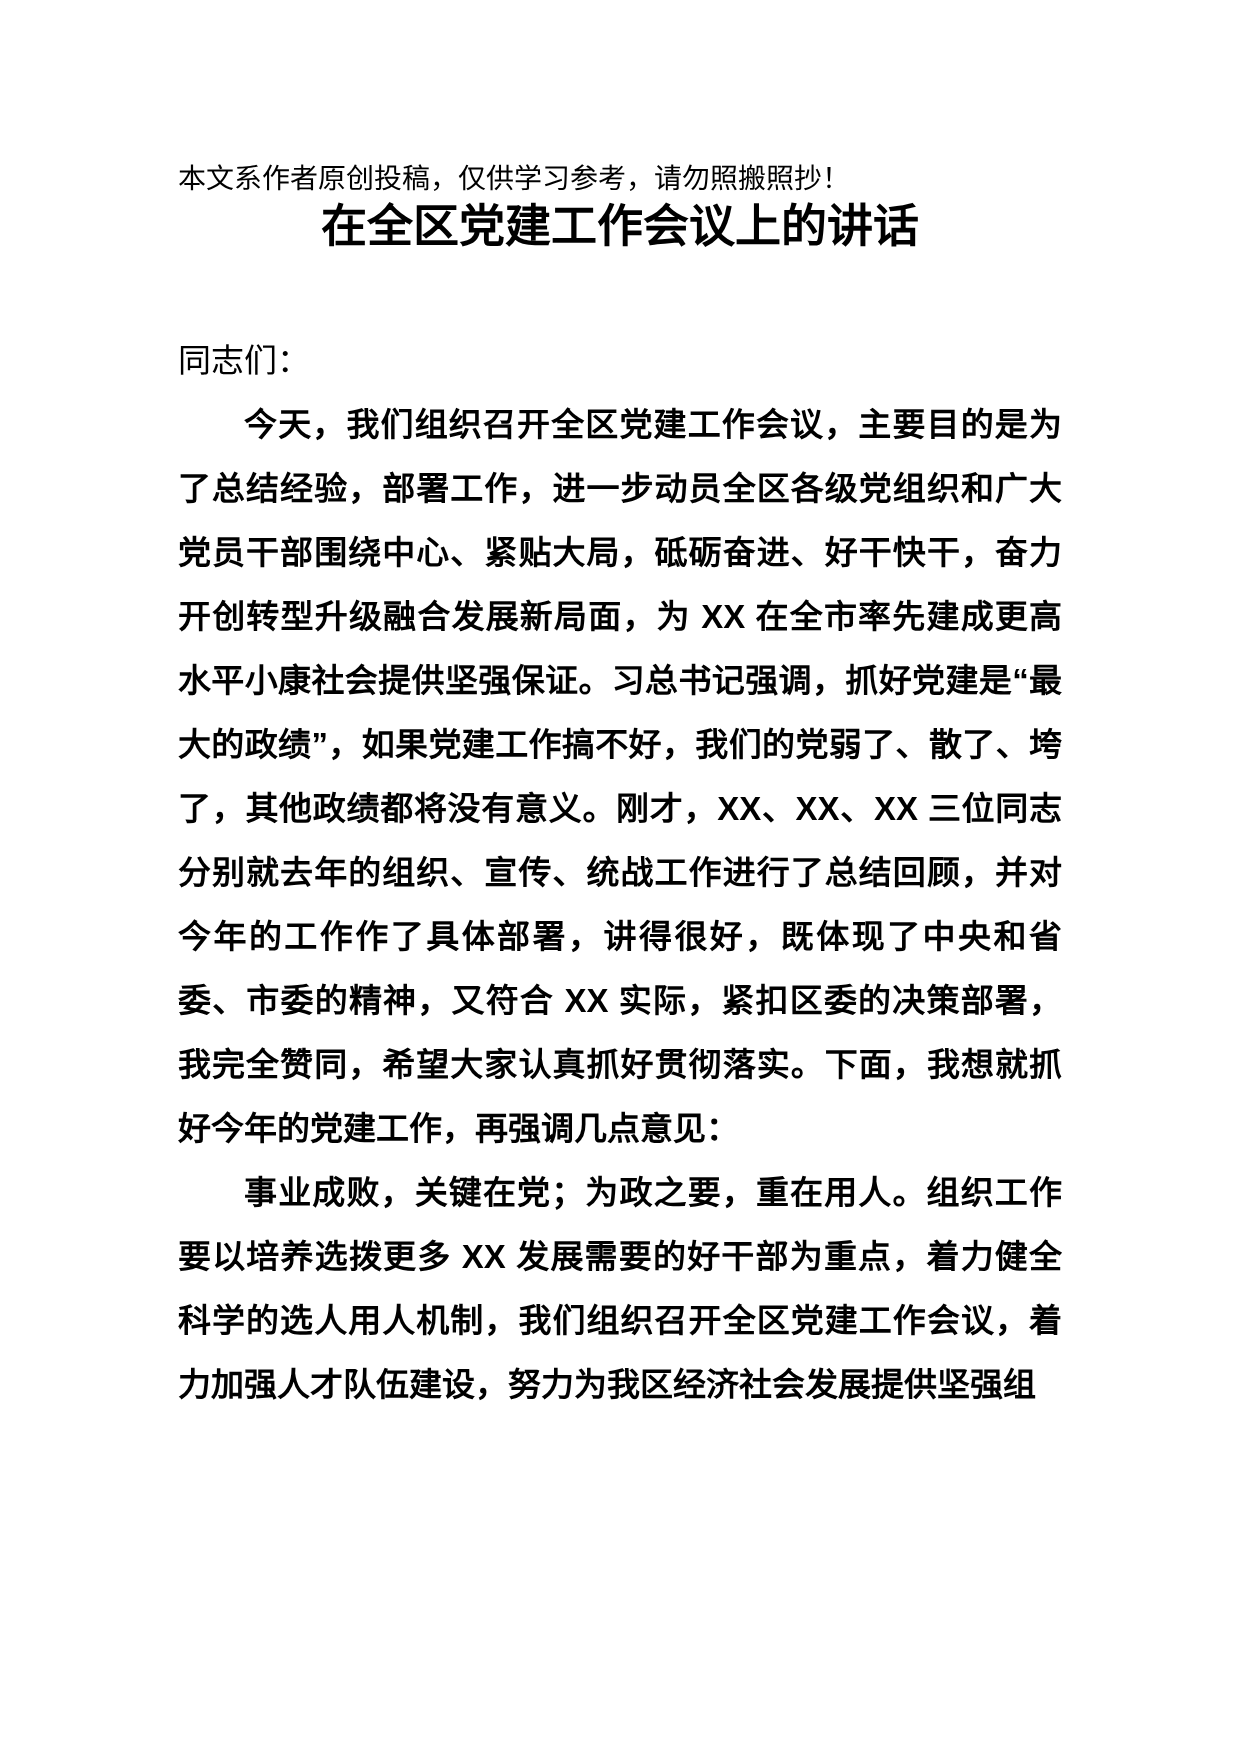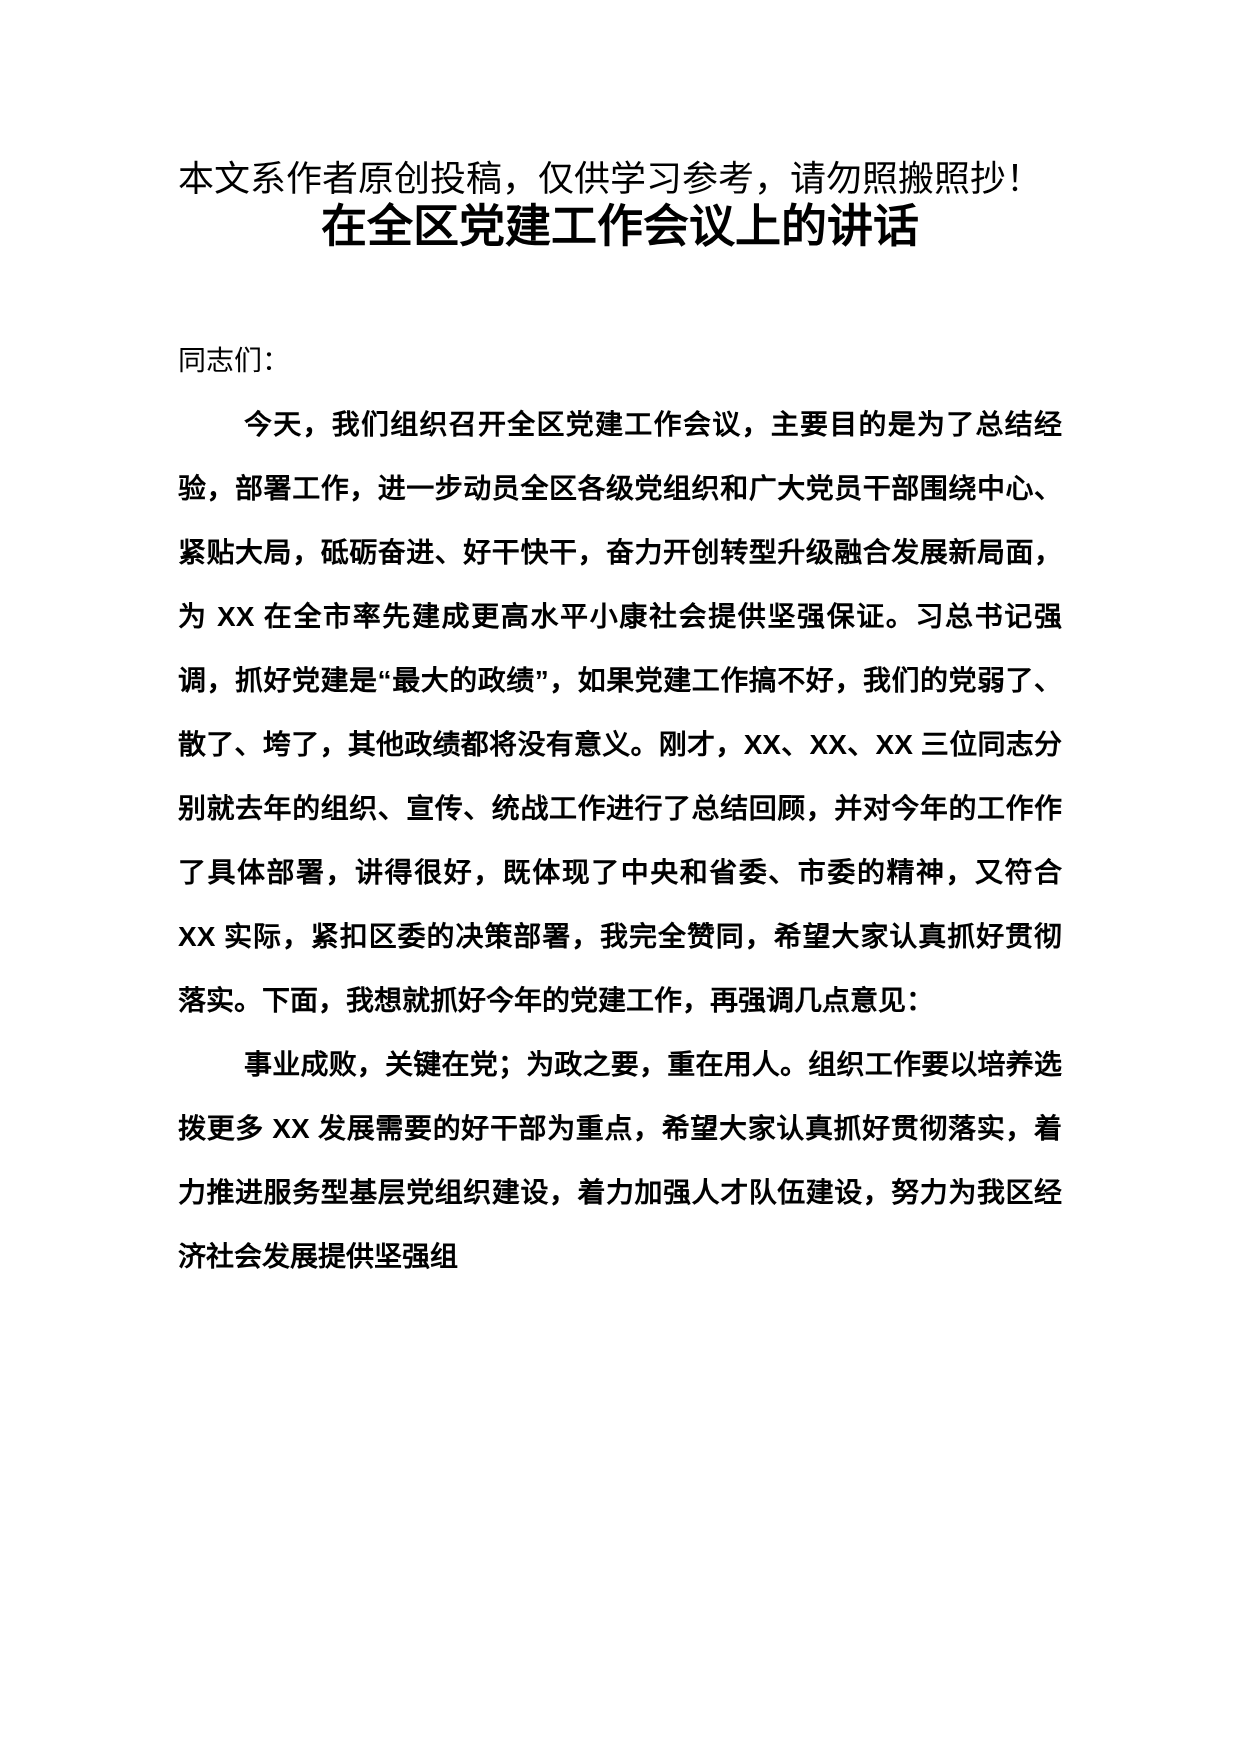--- a/index.html
+++ b/index.html
@@ -18,36 +18,36 @@
     font-family: "Liberation Sans", "DejaVu Sans", sans-serif;
   }
   .doc {
     position: absolute;
     left: 178px;
     top: 0;
     width: 884px;
   }
   .disclaimer {
     margin: 163px 0 0 0;
-    font-size: 36px;
+    font-size: 28px;
     line-height: 32px;
     letter-spacing: 0px;
     white-space: nowrap;
   }
   .title {
     margin: 2px 0 0 0;
     font-size: 46px;
     line-height: 58px;
     font-weight: bold;
     text-align: center;
     white-space: nowrap;
   }
   .body-text {
     margin-top: 74px;
-    font-size: 28px;
+    font-size: 33px;
     line-height: 64px;
     text-align: justify;
     text-justify: inter-ideograph;
   }
   .body-text p {
     margin: 0;
     padding: 0;
   }
   .indent {
     text-indent: 66px; 
@@ -60,16 +60,16 @@
 </head>
 <body>
 
 <div class="page">
   <div class="doc">
     <p class="disclaimer">本文系作者原创投稿，仅供学习参考，请勿照搬照抄！</p>
     <h1 class="title">在全区党建工作会议上的讲话</h1>
     <div class="body-text">
       <p class="salutation">同志们：</p>
       <p class="indent">今天，我们组织召开全区党建工作会议，主要目的是为了总结经验，部署工作，进一步动员全区各级党组织和广大党员干部围绕中心、紧贴大局，砥砺奋进、好干快干，奋力开创转型升级融合发展新局面，为 XX 在全市率先建成更高水平小康社会提供坚强保证。习总书记强调，抓好党建是“最大的政绩”，如果党建工作搞不好，我们的党弱了、散了、垮了，其他政绩都将没有意义。刚才，XX、XX、XX 三位同志分别就去年的组织、宣传、统战工作进行了总结回顾，并对今年的工作作了具体部署，讲得很好，既体现了中央和省委、市委的精神，又符合 XX 实际，紧扣区委的决策部署，我完全赞同，希望大家认真抓好贯彻落实。下面，我想就抓好今年的党建工作，再强调几点意见：</p>
-      <p class="indent">事业成败，关键在党；为政之要，重在用人。组织工作要以培养选拨更多 XX 发展需要的好干部为重点，希望大家认真抓好贯彻落实，着力推进服务型基层党组织建设，着力加强人才队伍建设，努力为我区经济社会发展提供坚强组</p>
+      <p class="indent">事业成败，关键在党；为政之要，重在用人。组织工作要以培养选拨更多 XX 发展需要的好干部为重点，着力健全科学的选人用人机制，我们组织召开全区党建工作会议，着力加强人才队伍建设，努力为我区经济社会发展提供坚强组</p>
     </div>
   </div>
 </div>
 
 </body></html>

